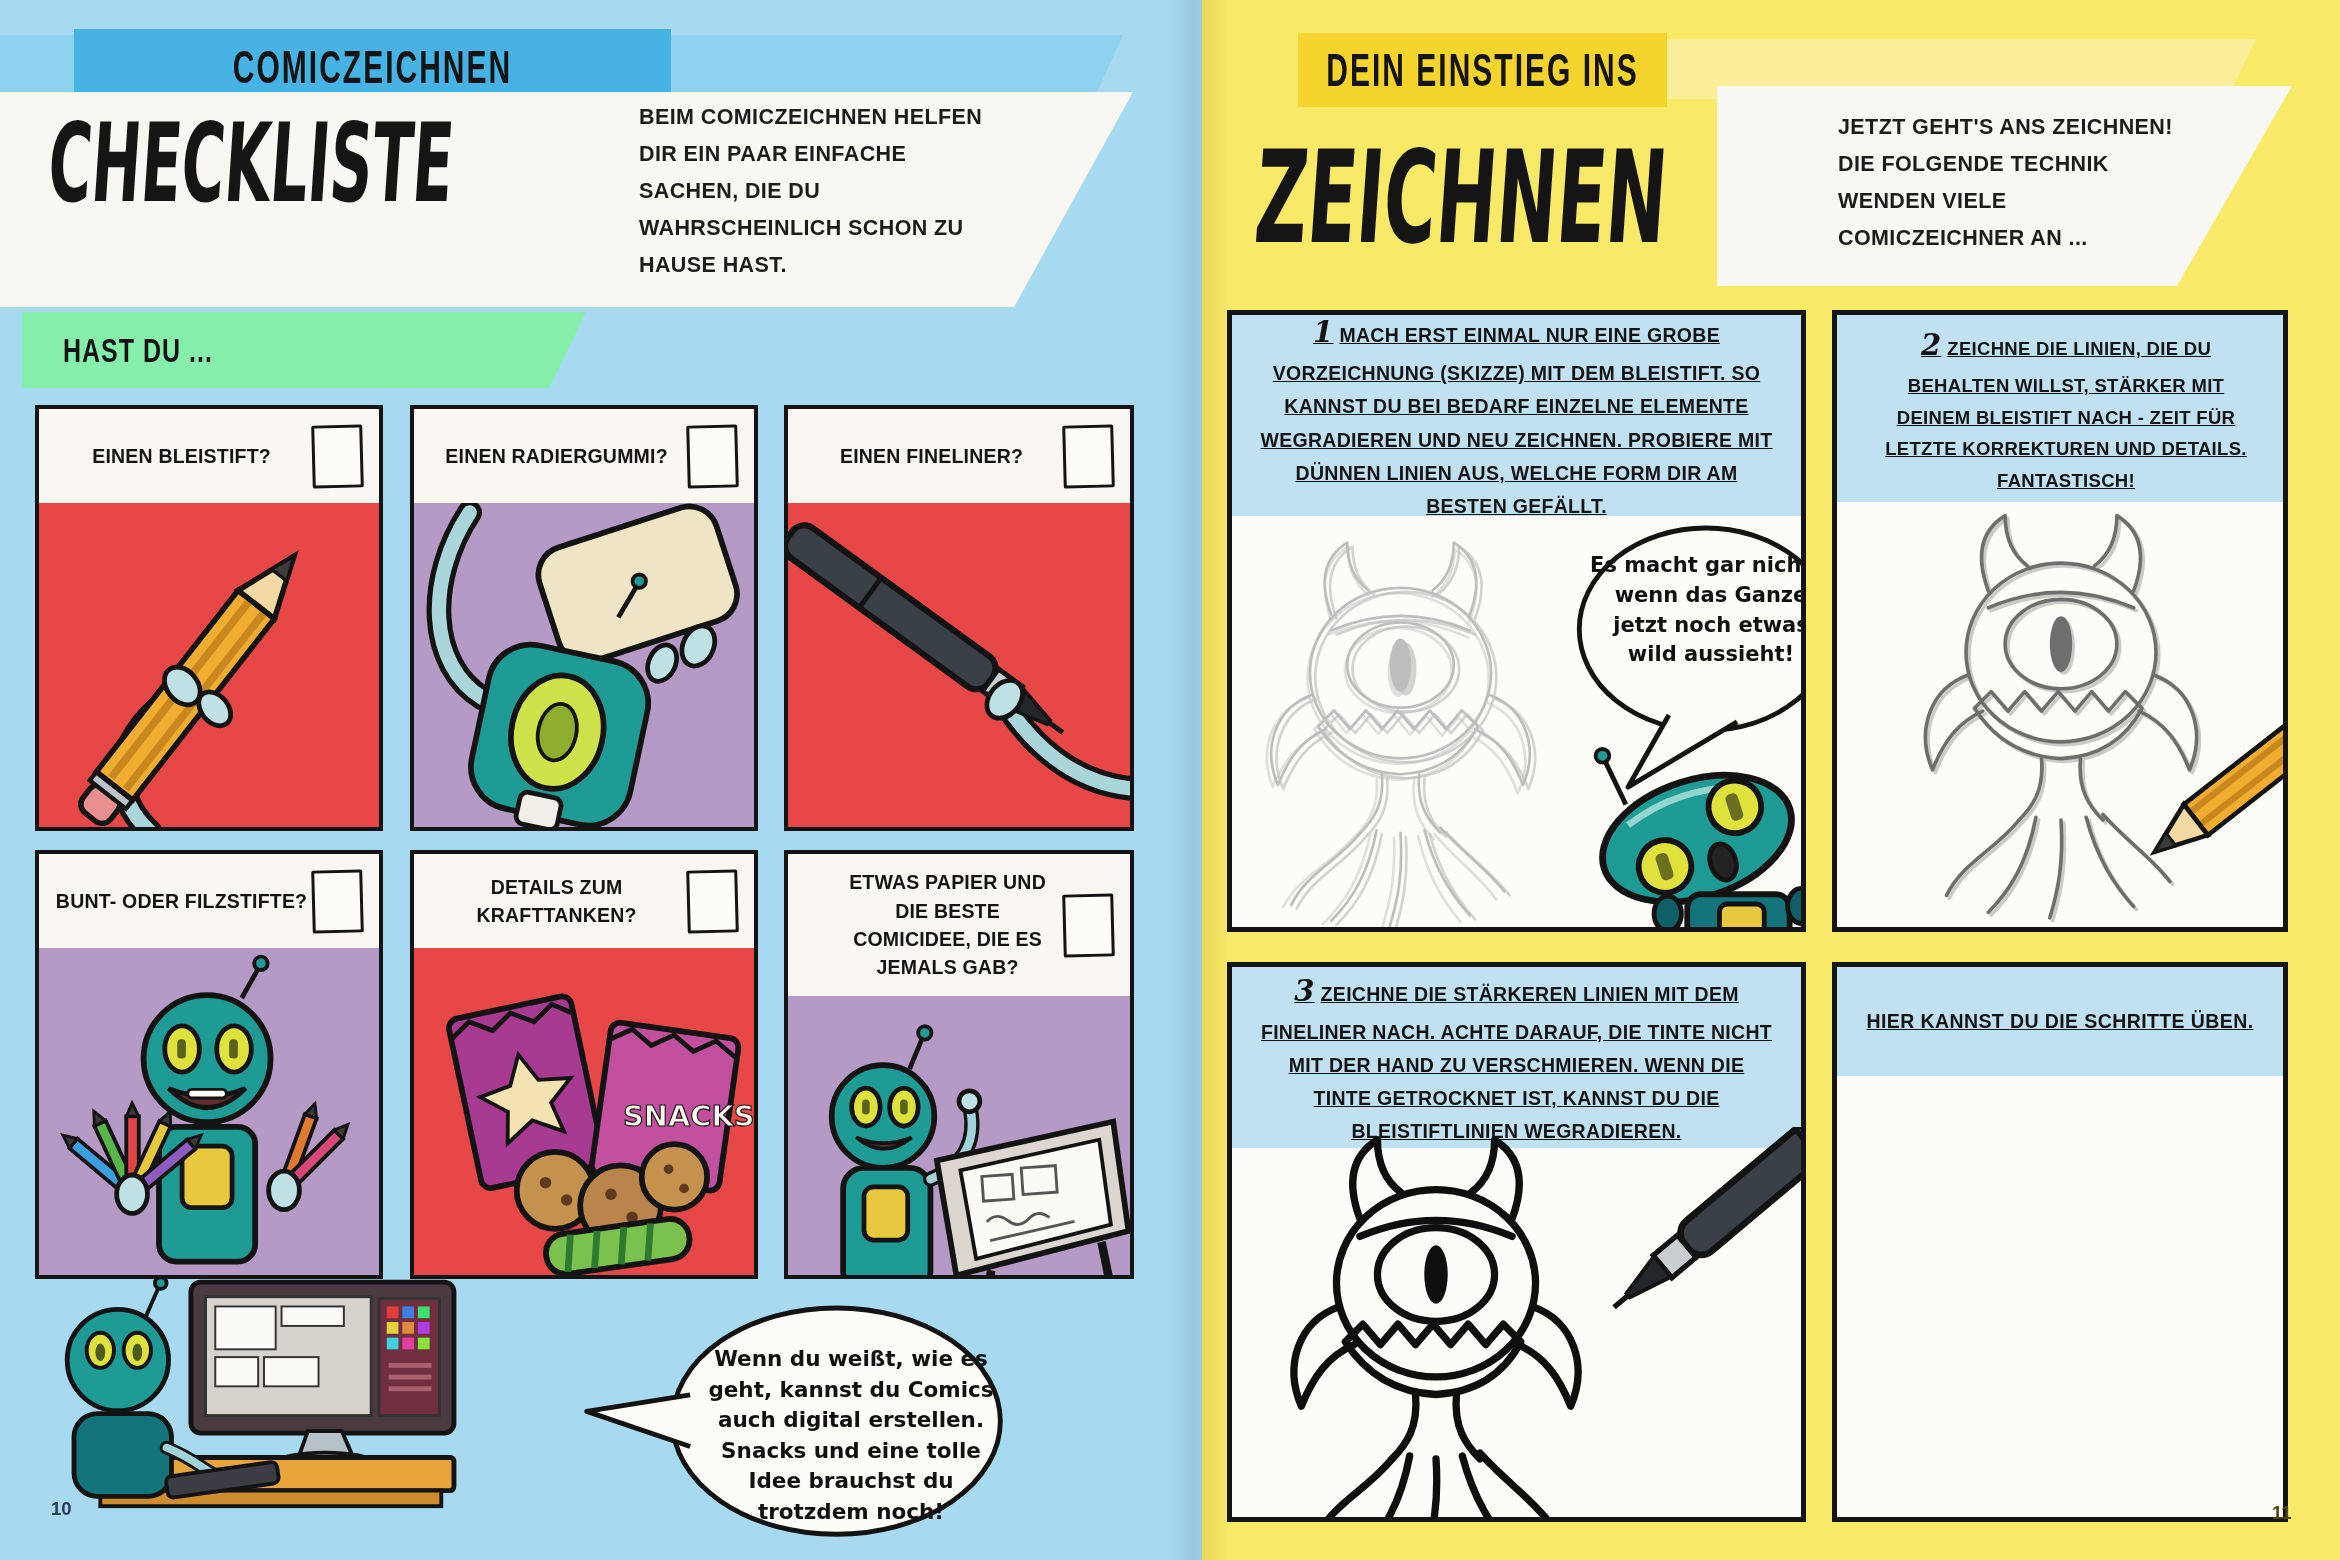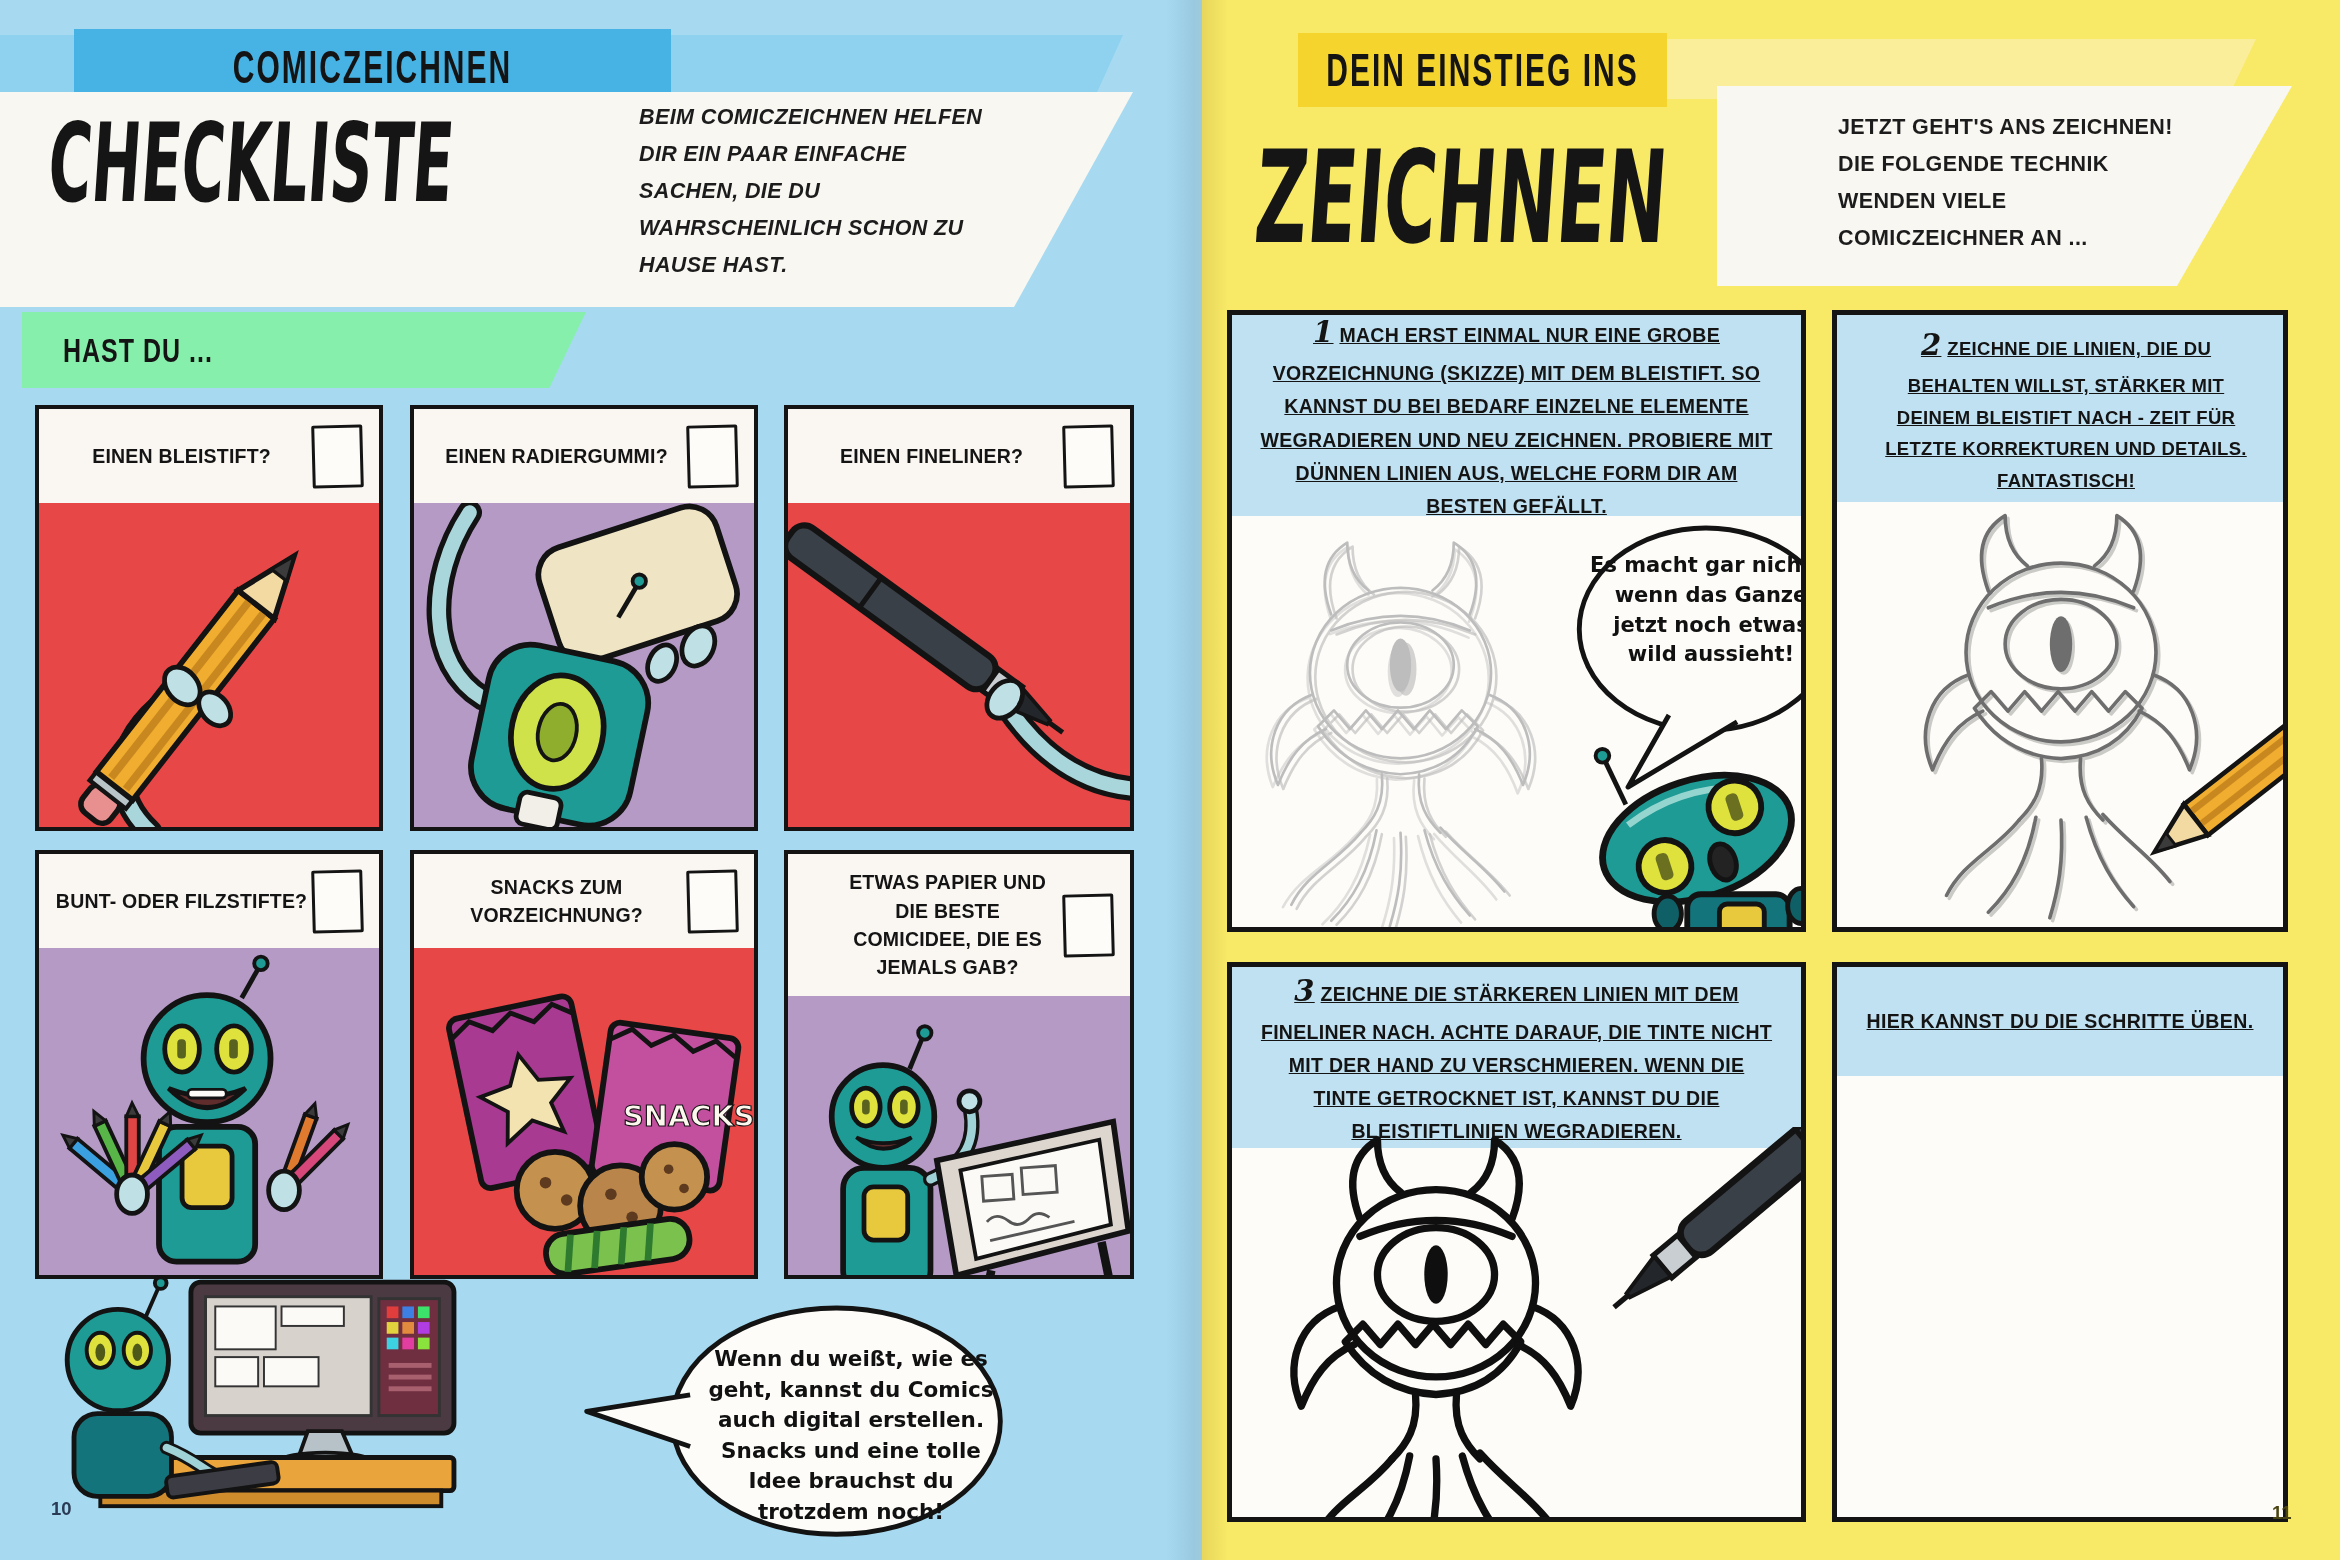--- a/index.html
+++ b/index.html
@@ -22,21 +22,21 @@
   .kicker{font-weight:bold;font-size:30px;letter-spacing:2px;transform:scaleY(1.55);white-space:nowrap;}
   .white-wedge-left{position:absolute;left:0;top:92px;width:1133px;height:215px;background:#f9f7f2;
              clip-path:polygon(0 0,100% 0,89.5% 100%,0 100%);}
   .white-wedge-right{position:absolute;left:515px;top:86px;width:575px;height:200px;background:#f9f7f2;
              clip-path:polygon(0 0,100% 0,80% 100%,0 100%);}
   .title-big{position:absolute;font-family:"DejaVu Sans",sans-serif;font-weight:bold;color:#151515;
              transform-origin:left top;white-space:nowrap;}
   #title-left{left:53px;top:99px;font-size:59px;transform:scaleY(1.85) skewX(-7deg);}
   #title-right{left:59px;top:123px;font-size:72px;transform:scaleY(1.78) skewX(-7deg);}
   .intro{position:absolute;font-weight:bold;font-size:21.5px;line-height:1.72;letter-spacing:0.4px;color:#1c1c1c;}
-  #intro-left{left:639px;top:99px;width:361px;font-style:italic;}
+  #intro-left{left:639px;top:99px;width:361px;}
   #intro-right{left:636px;top:109px;width:361px;}
 
   .banner-hastdu{position:absolute;left:22px;top:312px;width:564px;height:76px;background:#86efac;
              clip-path:polygon(0 0,100% 0,93.5% 100%,0 100%);display:flex;align-items:center;
              padding-left:41px;box-sizing:border-box;}
   .banner-hastdu span{font-weight:bold;font-size:25px;letter-spacing:1px;transform:scaleY(1.3);}
 
   
   .card{position:absolute;background:#faf7f2;border:4.9px solid #141414;box-sizing:border-box;overflow:hidden;}
   .card-header{position:relative;display:flex;align-items:center;background:#faf7f2;}
@@ -237,21 +237,21 @@
               </g>
           </g>
           <ellipse cx="100" cy="256" rx="16" ry="20" fill="#bfe0e4" stroke="#131313" stroke-width="5"></ellipse>
           <ellipse cx="258" cy="252" rx="16" ry="20" fill="#bfe0e4" stroke="#131313" stroke-width="5"></ellipse>
         </svg>
       </div>
     </div>
 
     <div class="card" style="left:410px;top:850px;width:348px;height:429px;">
       <div class="card-header hdr-s">
-        <div class="card-label">SNACKS ZUM VORZEICHNUNG?</div>
+        <div class="card-label">DETAILS ZUM KRAFTTANKEN?</div>
         <div class="checkbox"></div>
       </div>
       <div class="card-art art-red top-s">
         <svg viewBox="0 0 360 340" preserveAspectRatio="xMidYMid slice">
           <g transform="rotate(-12 120 150)">
             <rect x="55" y="60" width="130" height="180" rx="10" fill="#a83a92" stroke="#131313" stroke-width="6"></rect>
             <path d="M55,80 L77,66 L99,80 L121,66 L143,80 L165,66 L185,80" stroke="#131313" stroke-width="5" fill="none"></path>
             <polygon points="120,110 135,140 168,145 143,166 150,198 120,180 90,198 97,166 72,145 105,140" fill="#f2e3b0" stroke="#131313" stroke-width="4"></polygon>
           </g>
           <g transform="rotate(8 265 160)">

